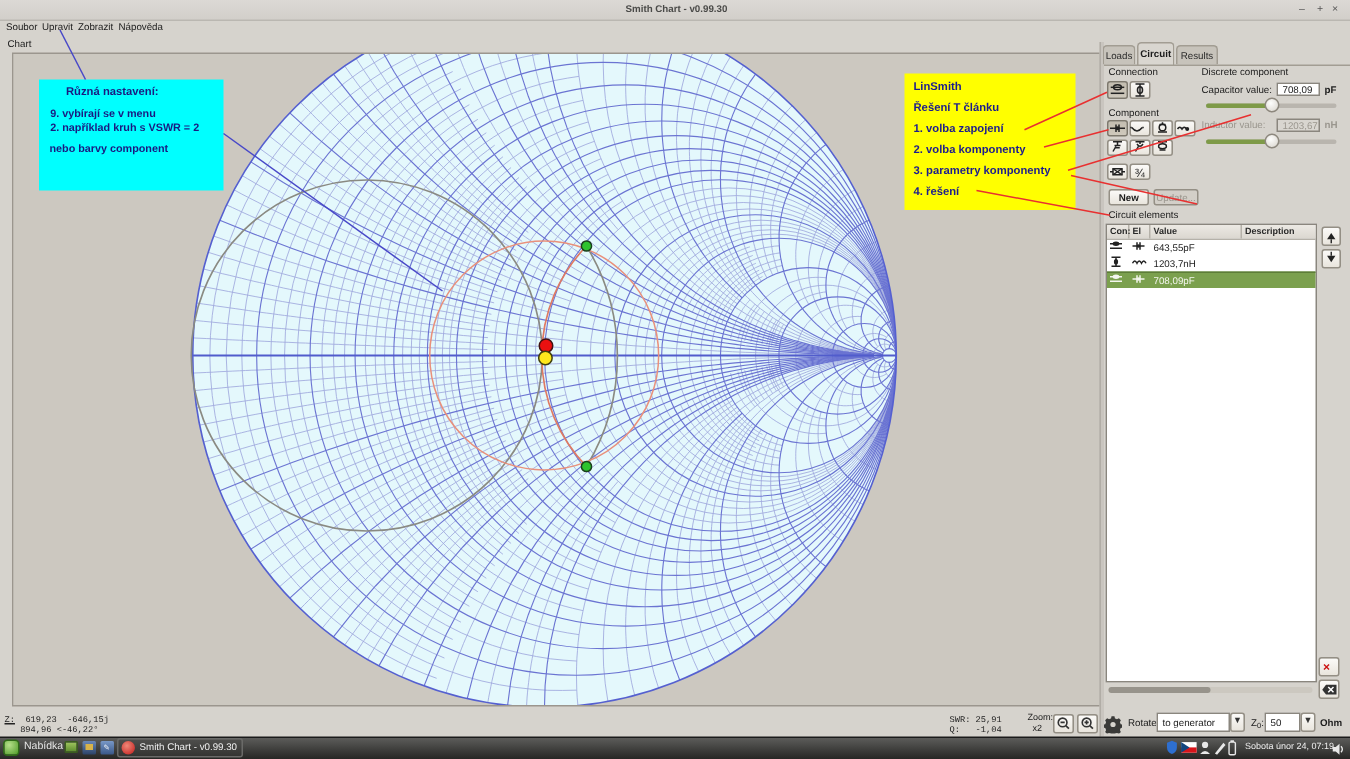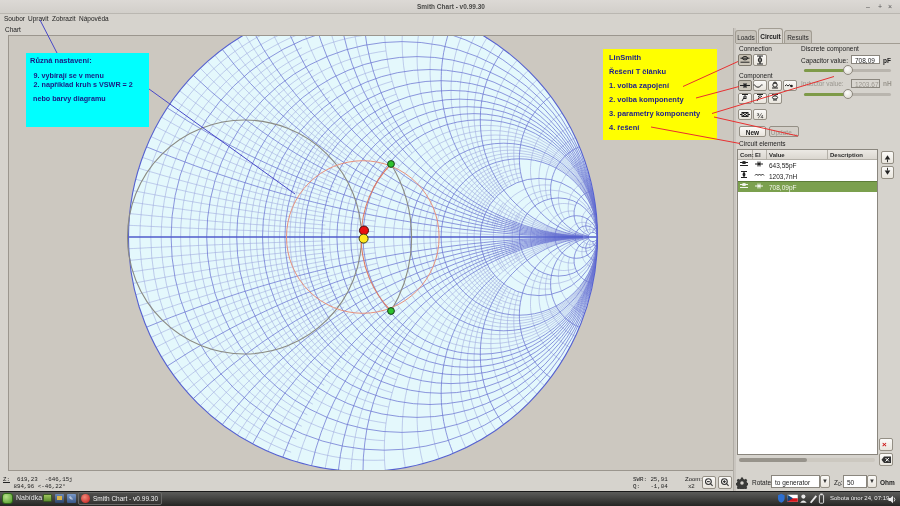--- a/index.html
+++ b/index.html
@@ -471,24 +471,24 @@
 <rect x="44" y="1.5" width="4.5" height="9" rx="1" fill="none" stroke="#e8e8e8" stroke-width="1"></rect>
     <rect x="45" y="0.2" width="2.5" height="1.3" fill="#e8e8e8"></rect>
 </svg>
 <div class="abs" style="left:830px;top:495px;font-size:6px;color:#f0f0f0;">Sobota únor 24, 07:19</div>
 <svg class="abs" style="left:888px;top:494.5px;" width="9" height="9" viewBox="0 0 9 9">
     <path d="M0.5 3 H2.5 L5 0.8 V8.2 L2.5 6 H0.5 Z" fill="#e8e8e8"></path>
     <path d="M6 2.5 Q7.8 4.5 6 6.5" stroke="#e8e8e8" fill="none" stroke-width="0.9"></path>
   </svg>
 
 <div class="abs" style="left:26px;top:53px;width:123px;height:74px;background:#00ffff;"></div>
-<div class="abs" style="left:30px;top:55.5px;font-size:7.5px;font-weight:bold;color:#1a1a80;">Různá nastavení:</div>
+<div class="abs" style="left:44px;top:55.5px;font-size:7.5px;font-weight:bold;color:#1a1a80;">Různá nastavení:</div>
 <div class="abs" style="left:33.5px;top:70.5px;font-size:7.2px;font-weight:bold;color:#1a1a80;">9. vybírají se v menu</div>
 <div class="abs" style="left:33.5px;top:80px;font-size:7.2px;font-weight:bold;color:#1a1a80;">2. například kruh s VSWR = 2</div>
-<div class="abs" style="left:33px;top:94px;font-size:7.2px;font-weight:bold;color:#1a1a80;">nebo barvy diagramu</div>
+<div class="abs" style="left:33px;top:94px;font-size:7.2px;font-weight:bold;color:#1a1a80;">nebo barvy component</div>
 
 <div class="abs" style="left:603px;top:49px;width:114px;height:91px;background:#ffff00;"></div>
 <div class="abs" style="left:609px;top:51px;font-size:7.5px;font-weight:bold;color:#1c1c8e;line-height:14px;">LinSmith<br>Řešení T článku<br>1. volba zapojení<br>2. volba komponenty<br>3. parametry komponenty<br>4. řešení</div>
 
 <svg class="abs" style="left:0;top:0;pointer-events:none;" width="900" height="506" viewBox="0 0 900 506">
 <g stroke="#4848c8" stroke-width="1" fill="none">
 <line x1="40" y1="20" x2="57" y2="53"></line>
 <line x1="149" y1="89" x2="295" y2="194"></line>
 </g>
 <g stroke="#e83030" stroke-width="1" fill="none">

